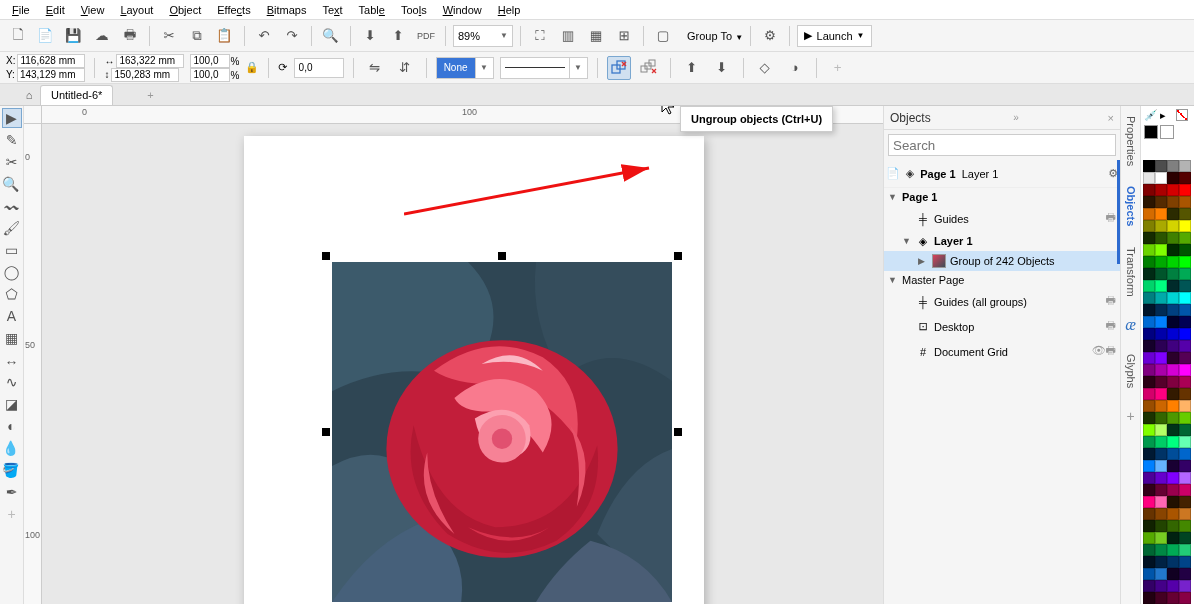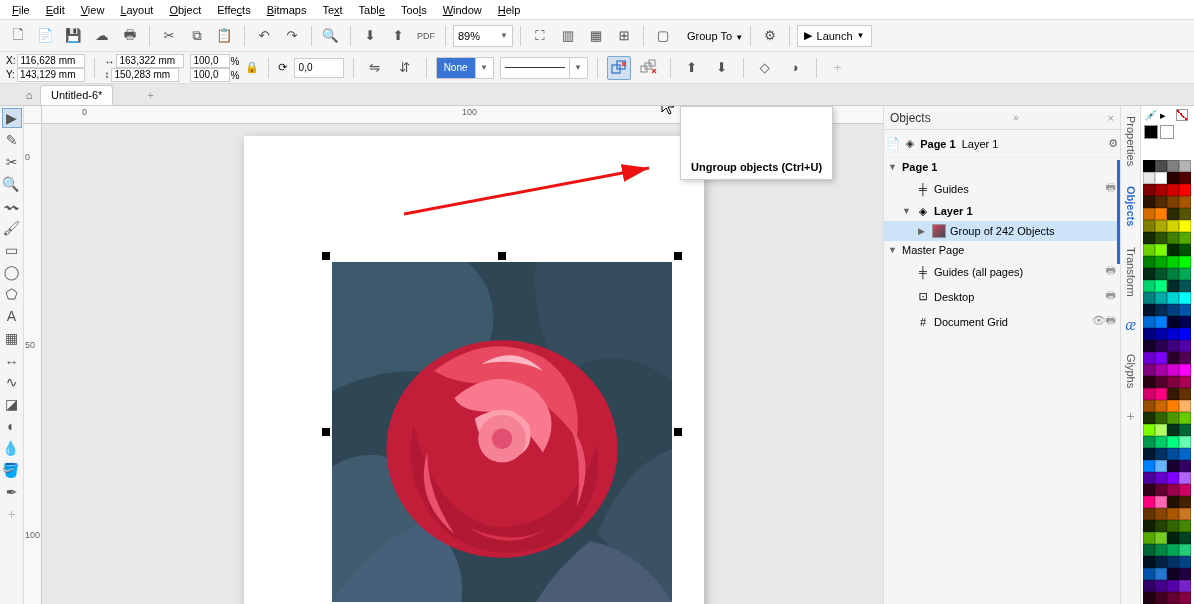--- a/index.html
+++ b/index.html
@@ -60,21 +60,21 @@
 .art { position:absolute; top:156px; left:308px; width:340px; height:340px; }
 .art svg { width:100%; height:100%; }
 .sel-handle { position:absolute; width:8px; height:8px; background:#000; }
 .sel-box { position:absolute; top:150px; left:302px; width:352px; height:352px; pointer-events:none;}
 .sel-box .h1{top:-4px;left:-4px;} .sel-box .h2{top:-4px;left:calc(50% - 4px);} .sel-box .h3{top:-4px;right:-4px;}
 .sel-box .h4{top:calc(50% - 4px);left:-4px;} .sel-box .h5{top:calc(50% - 4px);right:-4px;}
 .anno-arrow { position:absolute; top:58px; left:380px; pointer-events:none; }
 
 
 .tooltip { position:absolute; top:0px; left:656px; background:#fff; border:1px solid #ccc; padding:6px 10px; box-shadow:2px 2px 6px rgba(0,0,0,.2); z-index:100; font-size:11px;}
-.tooltip .tt-title { font-weight:bold;margin-top:48px; }
+.tooltip .tt-title { font-weight:bold; }
 .tooltip .tt-desc { color:#555; font-size:10px; }
 .cursor { position:absolute; top:-10px; left:636px; z-index:101; font-size:16px; pointer-events:none; }
 
 
 .docker { width:237px; background:#f5f5f5; border-left:1px solid #ddd; display:flex; flex-direction:column; position:relative;}
 .docker-header { height:24px; display:flex; align-items:center; padding: 0 6px; border-bottom:1px solid #ddd;}
 .docker-header .title { font-size:12px; color:#333; }
 .docker-header .close { margin-left:auto; color:#999; cursor:pointer;}
 .docker-header .doublearrow { margin-right: 6px; margin-left:auto; color:#999; font-size:10px;}
 .docker-surf { padding: 4px; }
@@ -337,20 +337,23 @@
     </div>
   </div>
 
   <div class="docker">
     <div class="page-accent"></div>
     <div class="docker-header">
       <span class="title">Objects</span>
       <span class="doublearrow">»</span>
       <span class="close">×</span>
     </div>
+    <div class="docker-surf">
+      <input style="width: 100%; height: 22px; border: 1px solid rgb(204, 204, 204); padding: 0px 4px;" placeholder="Search">
+    </div>
     <div class="docker-row">
       <span>📄</span>
       <span style="color:#333;">◈</span>
       <b>Page 1</b>
       <span>Layer 1</span>
       <span class="gear">⚙</span>
     </div>
     <div class="tree" id="objtree">
         <div class="node">
           <span class="arrow">▼</span>
@@ -372,21 +375,21 @@
           <span class="thumb"></span>
           <span class="label">Group of 242 Objects</span>
         </div>
         <div class="node">
           <span class="arrow">▼</span>
           <span class="label">Master Page</span>
         </div>
         <div class="node indent1">
           <span class="arrow"></span>
           <span class="icon">╪</span>
-          <span class="label">Guides (all pages)</span>
+          <span class="label">Guides (all groups)</span>
           <span class="end-icons">🖶</span>
         </div>
         <div class="node indent1">
           <span class="arrow"></span>
           <span class="icon">⊡</span>
           <span class="label">Desktop</span>
           <span class="end-icons">🖶</span>
         </div>
         <div class="node indent1">
           <span class="arrow"></span>

